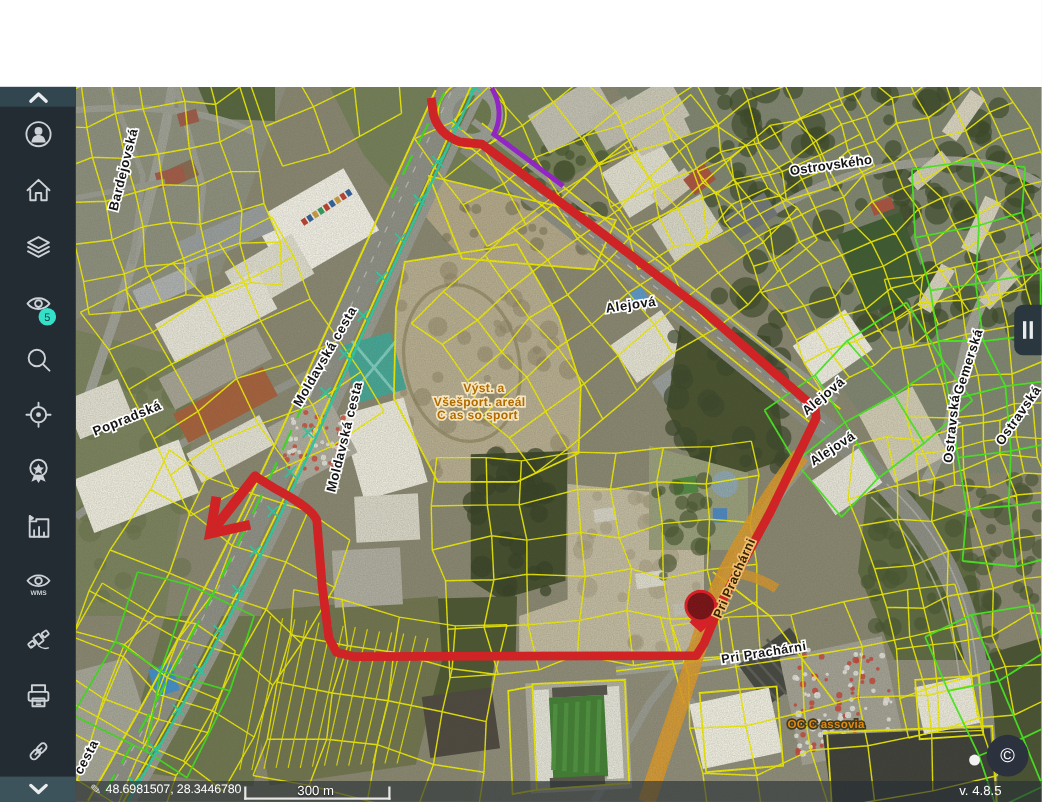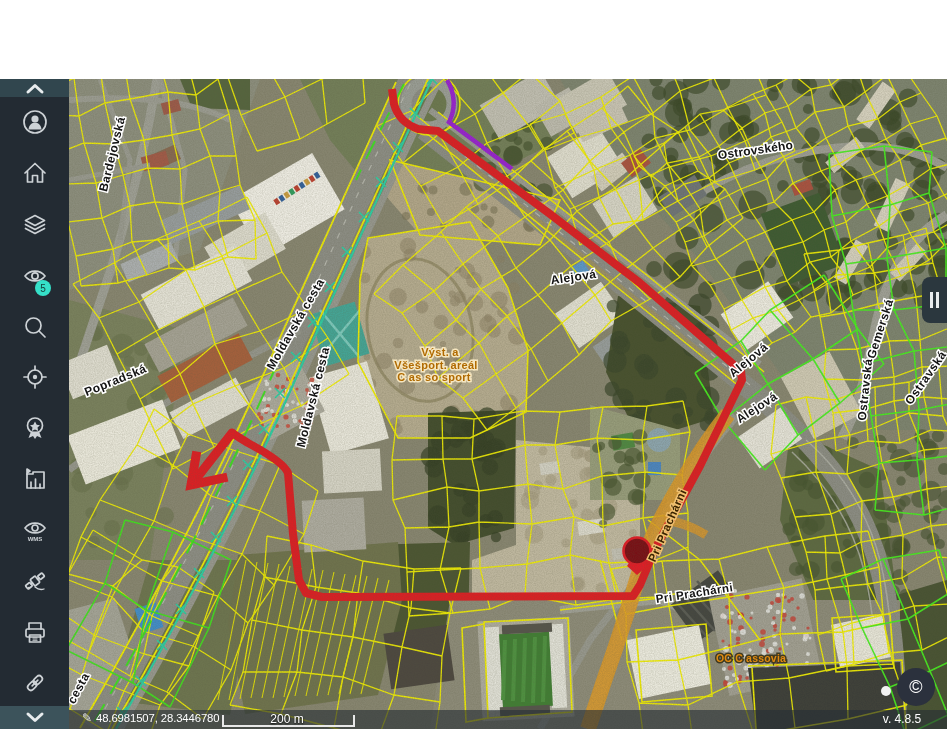--- a/index.html
+++ b/index.html
@@ -889,23 +889,23 @@
 </svg>
 </div>
 
 <div class="abs" style="left:69px;top:710px;width:878px;height:19px;background:rgba(38,47,54,0.62);"></div>
 
 <div class="abs" style="left:82px;top:711px;color:#e8e8e8;font-size:12px;">✎</div>
 <div class="abs" style="left:96px;top:712px;color:#ffffff;font-size:11.3px;letter-spacing:-0.1px;">48.6981507, 28.3446780</div>
 
 <div class="abs" style="left:222px;top:715px;width:129px;height:10px;border-left:2px solid #e8e8e8;border-right:2px solid #e8e8e8;border-bottom:2px solid #e8e8e8;"></div>
 
-<div class="abs" style="left:252px;top:712px;width:70px;text-align:center;color:#ffffff;font-size:12px;text-shadow:0 1px 2px #000;">200 m</div>
-
-<div class="abs" style="left:872px;top:712px;width:60px;text-align:center;color:#ffffff;font-size:12px;">v. 4.8.5</div>
+<div class="abs" style="left:252px;top:712px;width:70px;text-align:center;color:#ffffff;font-size:12px;text-shadow:0 1px 2px #000;">300 m</div>
+
+<div class="abs" style="left:872px;top:712px;width:60px;text-align:left;color:#ffffff;font-size:12px;">v. 4.8.5</div>
 
 <div class="abs" style="left:0;top:79px;width:69px;height:650px;background:#232b33;"></div>
 
 <div class="abs" style="left:0;top:79px;width:69px;height:18px;background:#31464e;"></div>
 
 <div class="abs" style="left:0;top:706px;width:69px;height:23px;background:#3c535b;"></div>
 
 <div class="abs" style="left:0;top:79px;width:69px;height:650px;">
 <svg width="69" height="650" viewBox="0 0 69 650">
 

